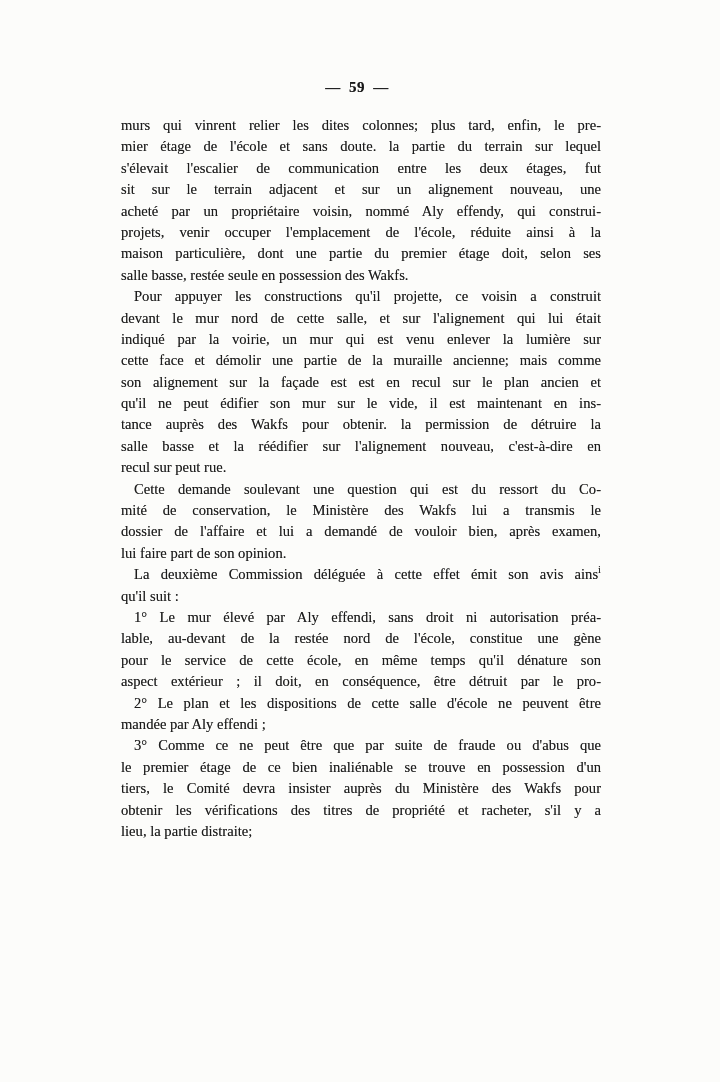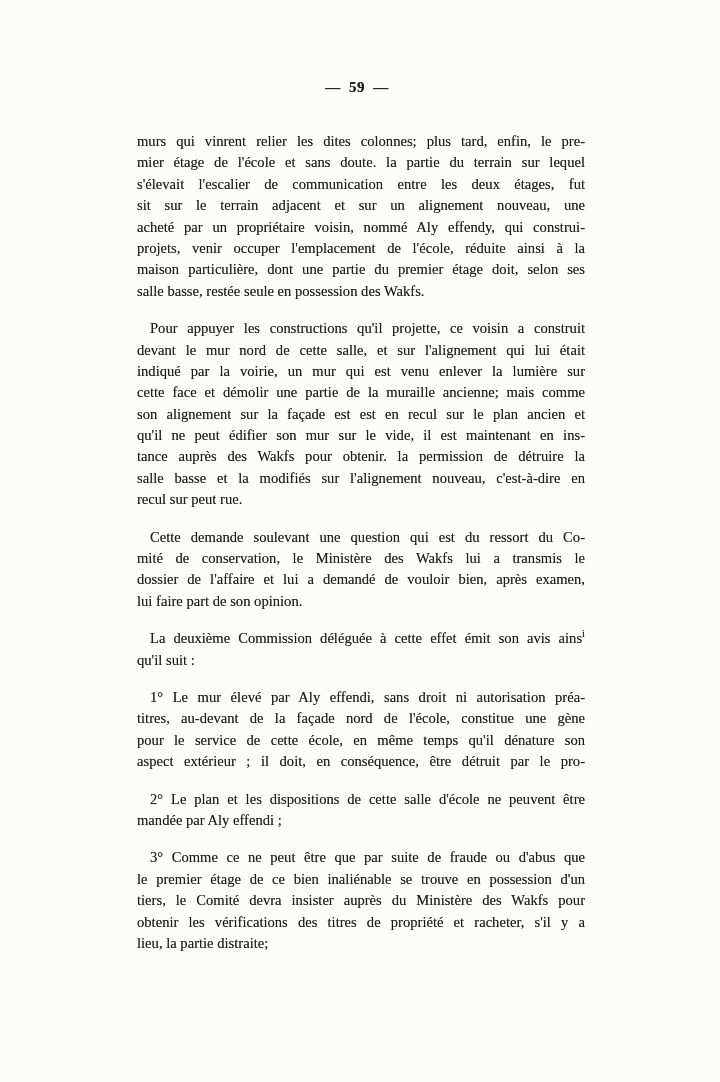--- a/index.html
+++ b/index.html
@@ -32,21 +32,21 @@
   }
   .page-body {
     position: absolute;
     top: 115px;
     left: 121px;
     width: 480px;
     font-size: 14.6px;
     line-height: 21.4px;
     text-shadow: 0 0 0.4px rgba(20,20,20,0.5);
   }
-  .paragraph { margin: 16px; }
+  .paragraph { margin: 0; }
   .line {
     text-align: justify;
     text-align-last: justify;
     height: 21.4px;
     overflow: hidden;
     white-space: normal;
   }
   .line.last { text-align-last: left; }
   .line.indent { text-indent: 13px; }
   .sup {
@@ -72,36 +72,36 @@
         <div class="line last">salle basse, restée seule en possession des Wakfs.</div>
       </div>
       <div class="paragraph">
         <div class="line indent">Pour appuyer les constructions qu'il projette, ce voisin a construit</div>
         <div class="line">devant le mur nord de cette salle, et sur l'alignement qui lui était</div>
         <div class="line">indiqué par la voirie, un mur qui est venu enlever la lumière sur</div>
         <div class="line">cette face et démolir une partie de la muraille ancienne; mais comme</div>
         <div class="line">son alignement sur la façade est est en recul sur le plan ancien et</div>
         <div class="line">qu'il ne peut édifier son mur sur le vide, il est maintenant en ins-</div>
         <div class="line">tance auprès des Wakfs pour obtenir. la permission de détruire la</div>
-        <div class="line">salle basse et la modifiés sur l'alignement nouveau, c'est-à-dire en</div>
+        <div class="line">salle basse et la réédifier sur l'alignement nouveau, c'est-à-dire en</div>
         <div class="line last">recul sur peut rue.</div>
       </div>
       <div class="paragraph">
         <div class="line indent">Cette demande soulevant une question qui est du ressort du Co-</div>
         <div class="line">mité de conservation, le Ministère des Wakfs lui a transmis le</div>
         <div class="line">dossier de l'affaire et lui a demandé de vouloir bien, après examen,</div>
         <div class="line last">lui faire part de son opinion.</div>
       </div>
       <div class="paragraph">
         <div class="line indent">La deuxième Commission déléguée à cette effet émit son avis ains<span class="sup">i</span></div>
         <div class="line last">qu'il suit :</div>
       </div>
       <div class="paragraph">
         <div class="line indent">1° Le mur élevé par Aly effendi, sans droit ni autorisation préa-</div>
-        <div class="line">titres, au-devant de la façade nord de l'école, constitue une gène</div>
+        <div class="line">lable, au-devant de la restée nord de l'école, constitue une gène</div>
         <div class="line">pour le service de cette école, en même temps qu'il dénature son</div>
         <div class="line">aspect extérieur ; il doit, en conséquence, être détruit par le pro-</div>
       </div>
       <div class="paragraph">
         <div class="line indent">2° Le plan et les dispositions de cette salle d'école ne peuvent être</div>
         <div class="line last">mandée par Aly effendi ;</div>
       </div>
       <div class="paragraph">
         <div class="line indent">3° Comme ce ne peut être que par suite de fraude ou d'abus que</div>
         <div class="line">le premier étage de ce bien inaliénable se trouve en possession d'un</div>

